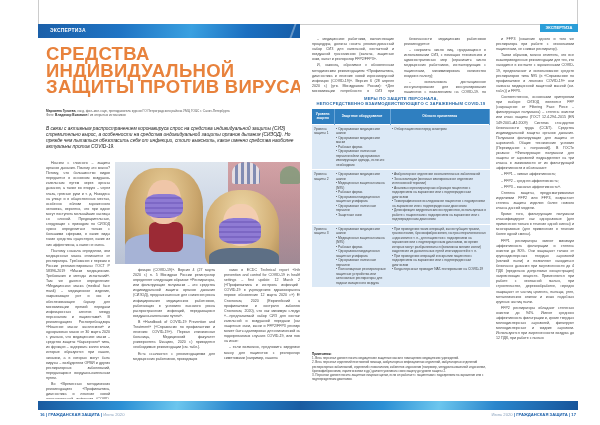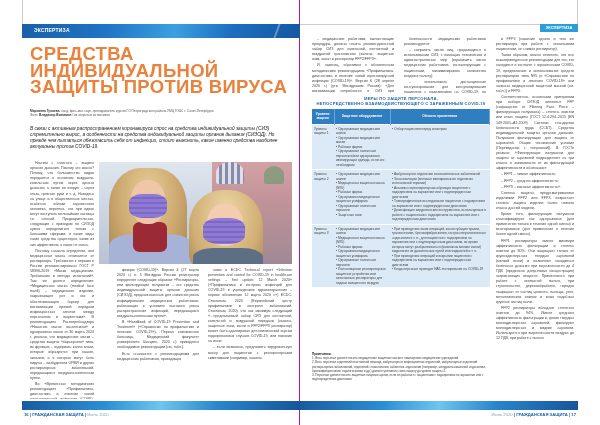--- a/index.html
+++ b/index.html
@@ -1,21 +1,21 @@
 <!DOCTYPE html>
 <html><head>
   <meta charset="utf-8">
   <style>
     * { box-sizing: border-box; margin: 0; padding: 0; }
     html, body { width: 600px; height: 425px; background: #ffffff; overflow: hidden; }
     body { font-family: "Liberation Sans", sans-serif; color: #333; position: relative; }
 
     .spread { position: absolute; left: 22px; top: 0; width: 556px; height: 425px; }
     .page { position: absolute; top: 0; height: 425px; background: #fff; }
-    .page.left { left: 0; width: 278px; border-right: 1px solid #a21caf; }
+    .page.left { left: 16px; width: 278px; border-right: 1px solid #a21caf; }
     .page.right { left: 278px; width: 278px; }
 
     .top-rule-left { position: absolute; left: 0; top: 0; width: 1px; height: 24px; background: #ccc; }
     .top-rule-right { position: absolute; right: 0; top: 0; width: 1px; height: 24px; background: #ccc; }
 
     .rubric-bar { position: absolute; left: 0; top: 24px; width: 278px; height: 14px;
       background: linear-gradient(100deg, #1b5fa8 0%, #1f74c4 30%, #3aa0e0 55%, #1b6fc0 75%, #1558a0 100%); }
     .rubric-bar .label { position: absolute; left: 12px; top: 3px; font-size: 5px; color: #fff; font-weight: bold; letter-spacing: .2px; }
     .rubric-bar::after { content: ""; position: absolute; right: 22px; top: 0; width: 2px; height: 14px; background: rgba(255,255,255,.35); transform: skewX(-20deg); }
 

